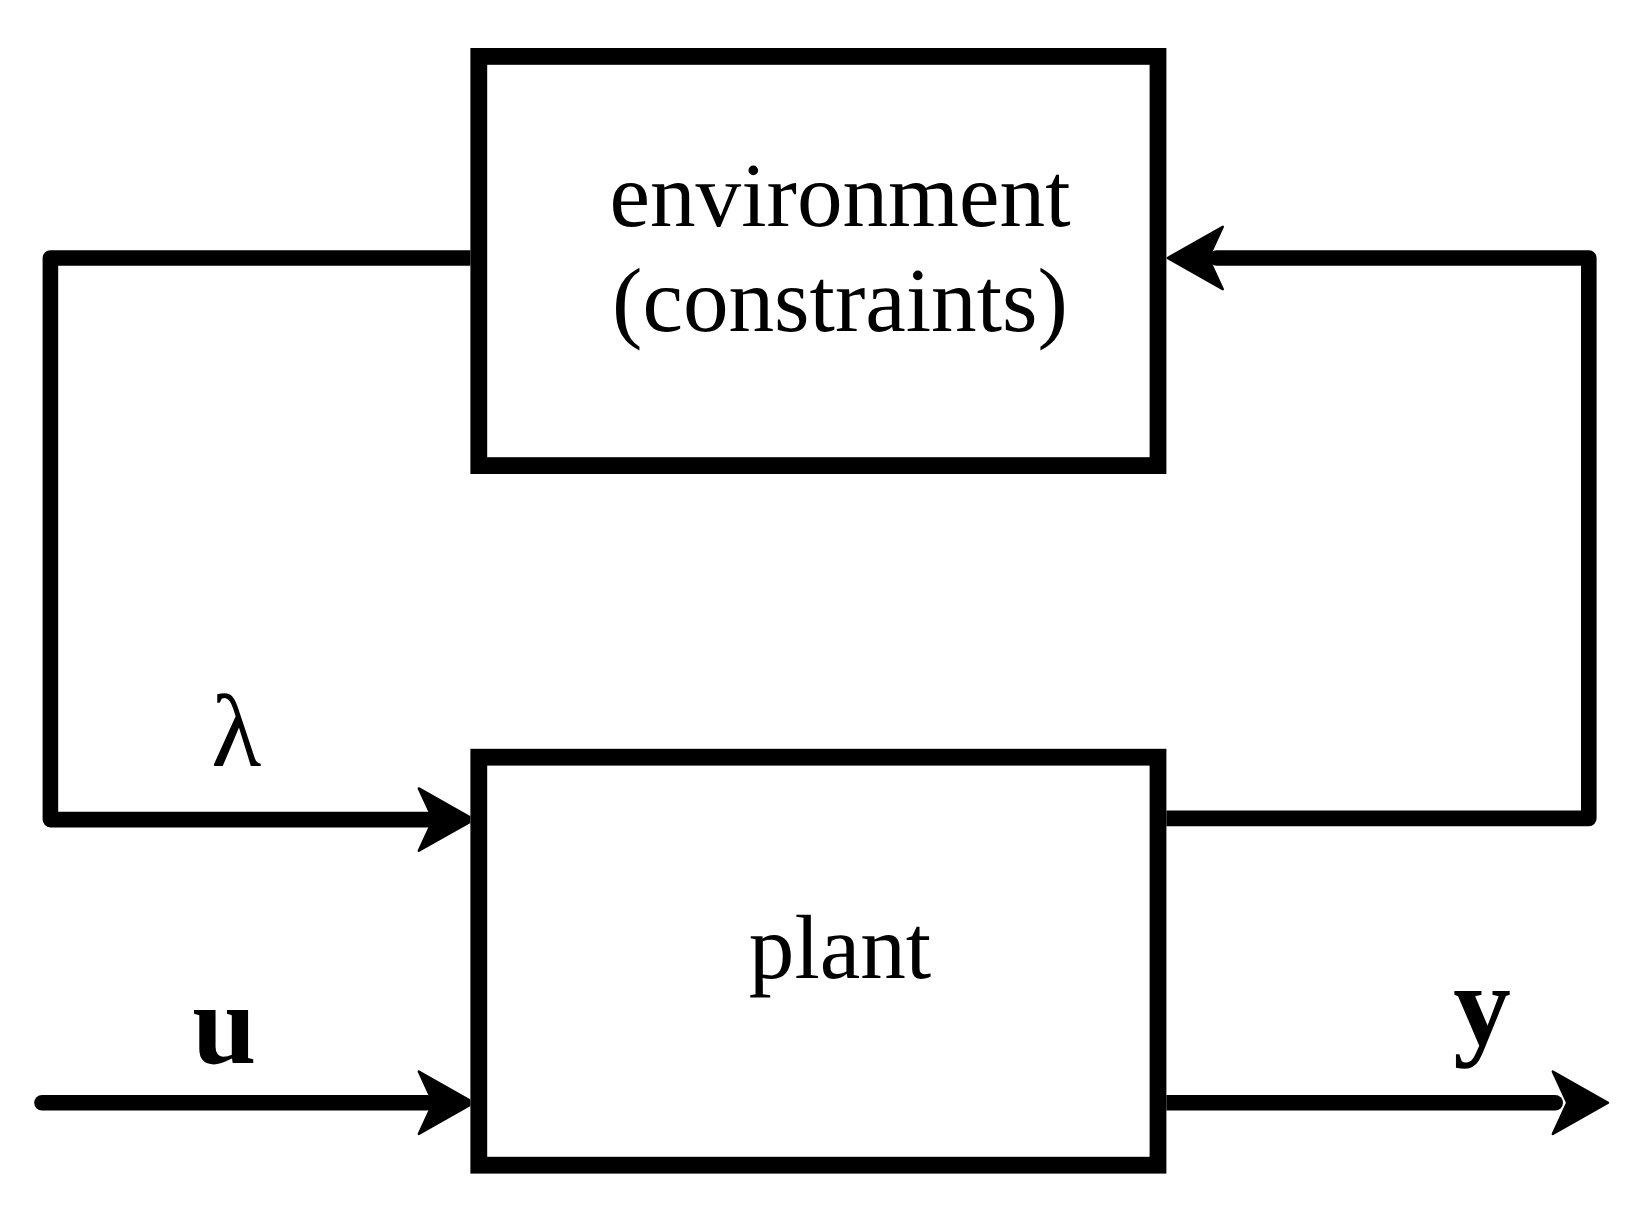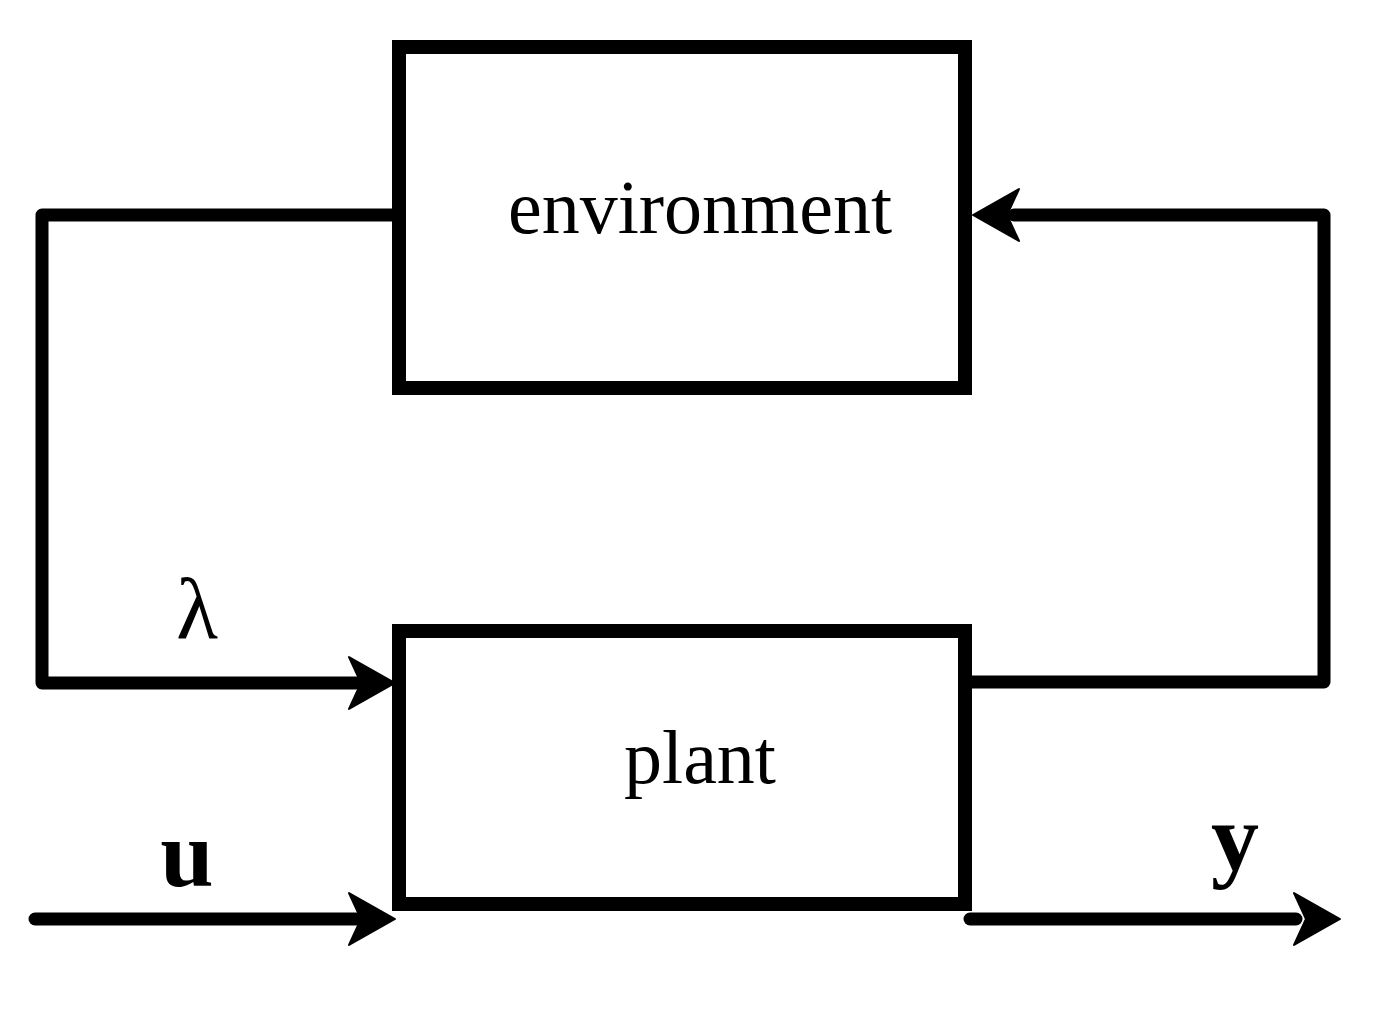--- a/index.html
+++ b/index.html
@@ -48,21 +48,21 @@
     font-size:76px;
     line-height:88px;
     color:var(--ink);
     padding-bottom:22px;
     padding-left:36px;
   }
   .block-environment{
     left:392px;top:40px;width:580px;height:355px;
   }
   .block-plant{
-    left:392px;top:624px;width:580px;height:287px;
+    left:392px;top:624px;width:580px;height:354px;
   }
   .block .line{display:block;white-space:nowrap;}
   .signal-label{
     position:absolute;
     width:100px;
     text-align:center;
     line-height:1;
     color:var(--ink);
     white-space:nowrap;
   }
@@ -97,20 +97,21 @@
 
     <path d="M 970 682 L 1324 682 L 1324 215 L 1014 215"></path>
     <polygon points="973,215 1019,189 1007,215 1019,241"></polygon>
 
     <path d="M 970 919 L 1296 919"></path>
     <polygon points="1340,919 1294,893 1306,919 1294,945"></polygon>
   </svg>
 
   <div class="block block-environment">
     <span class="line">environment</span>
+    <span class="line">(constraints)</span>
   </div>
 
   <div class="block block-plant">
     <span class="line">plant</span>
   </div>
 
   <div class="signal-label label-lambda">λ</div>
 
   <div class="signal-label label-u">u</div>
 

